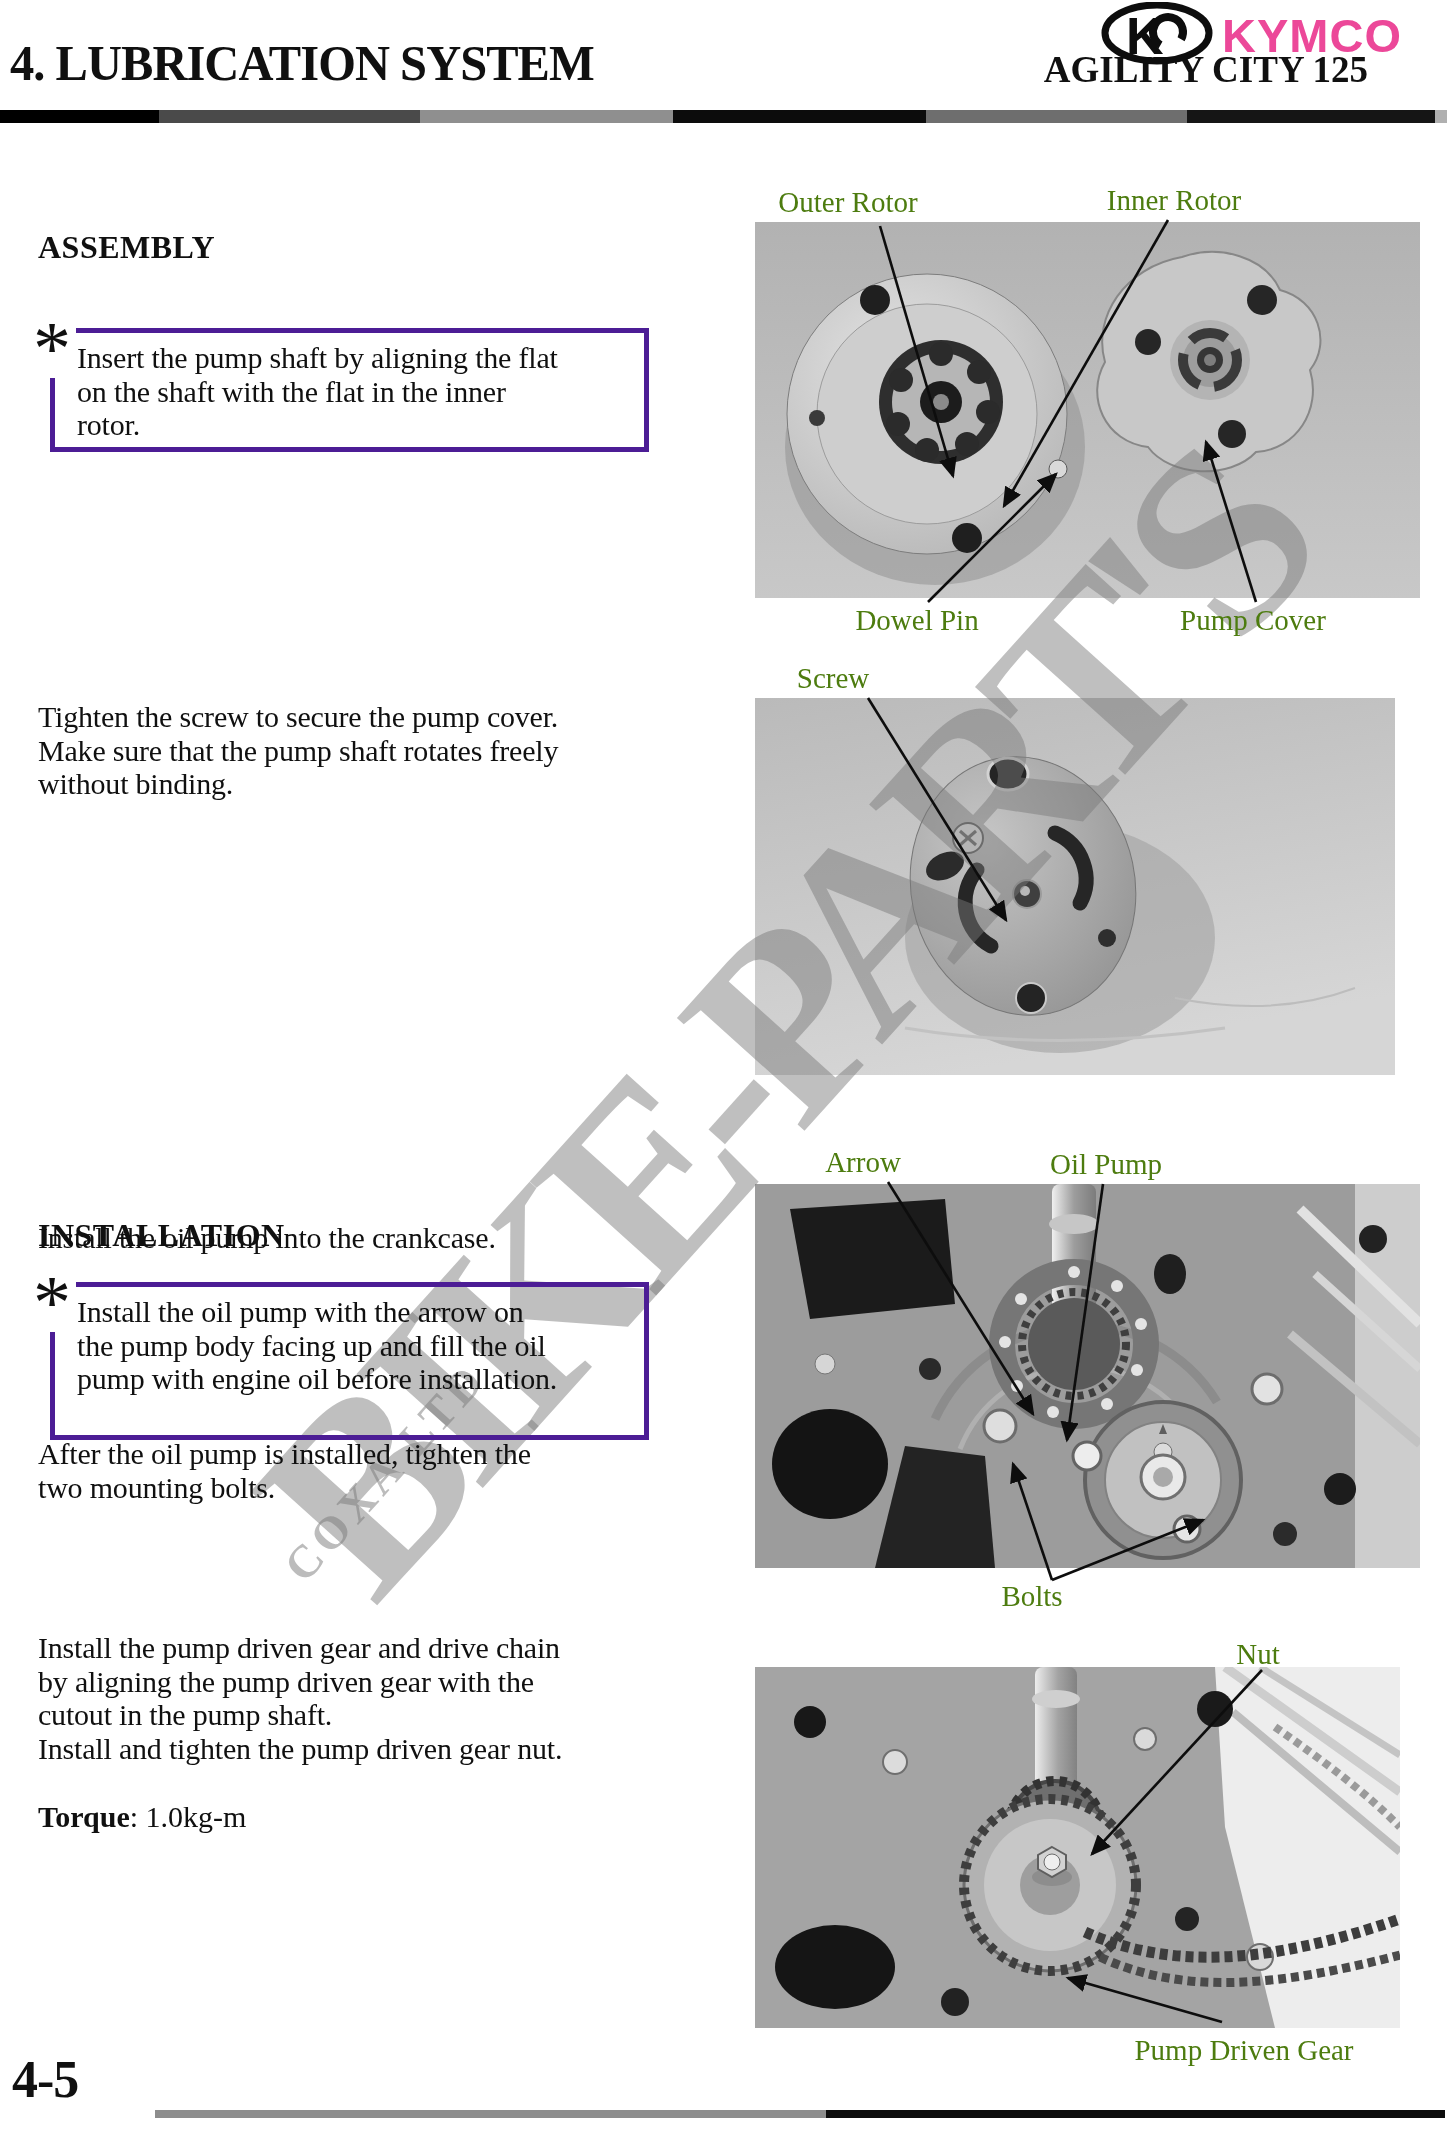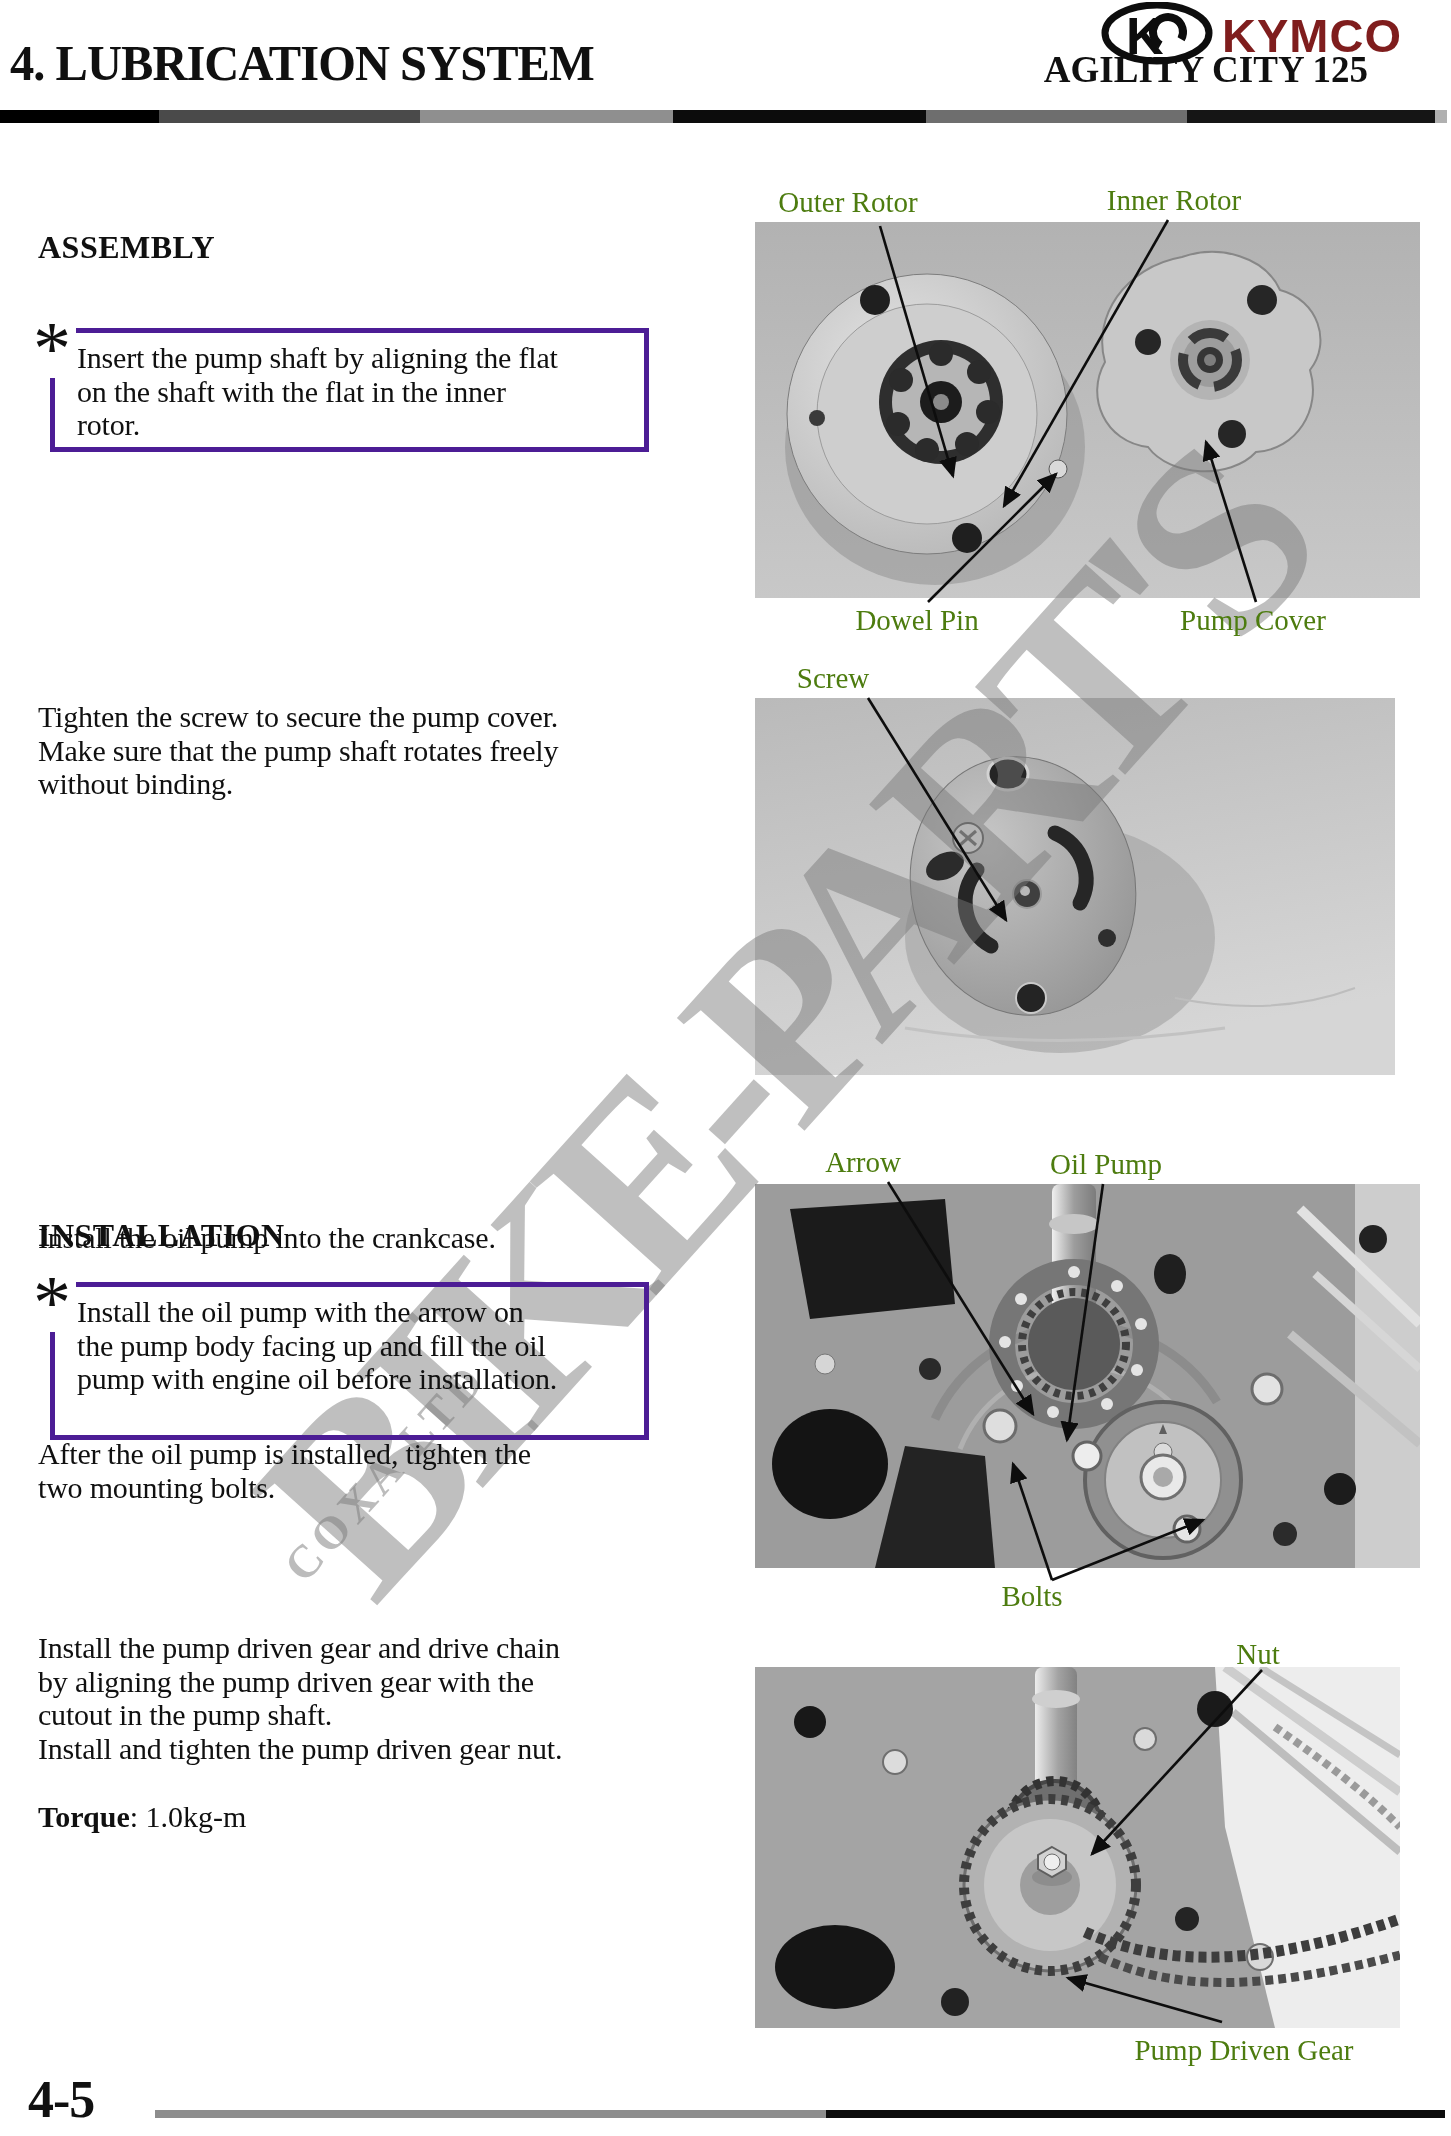--- a/index.html
+++ b/index.html
@@ -14,21 +14,21 @@
     font-size:50px;font-weight:bold;letter-spacing:-1px;
     transform:scaleX(0.97);transform-origin:left center;white-space:nowrap;z-index:3;
   }
   .model-name{
     position:absolute;right:83px;top:48px;
     font-size:37px;font-weight:bold;white-space:nowrap;z-index:3;
   }
   .brand{
     position:absolute;left:1222px;top:8px;
     font-family:"Liberation Sans",sans-serif;font-weight:800;
-    font-size:47px;letter-spacing:1px;color:#7f1d1d;z-index:3;
+    font-size:47px;letter-spacing:1px;color:#ec4899;z-index:3;
   }
   .logo-mark{position:absolute;left:1100px;top:2px;z-index:3;}
   .header-rule{
     position:absolute;left:0;top:110px;width:1447px;height:13px;z-index:3;
     background:linear-gradient(90deg,
       #000 0%, #000 11%,
       #4a4a4a 11%, #4a4a4a 29%,
       #8f8f8f 29%, #8f8f8f 46.5%,
       #0c0c0c 46.5%, #0c0c0c 64%,
       #6e6e6e 64%, #6e6e6e 82%,
@@ -66,22 +66,22 @@
     color:rgba(122,122,122,0.48);white-space:nowrap;pointer-events:none;
   }
   .wm-sub{
     position:absolute;left:385px;top:1472px;z-index:2;
     transform:translate(-50%,-50%) rotate(-48deg);
     font-size:46px;font-weight:bold;letter-spacing:5px;
     color:rgba(122,122,122,0.5);white-space:nowrap;pointer-events:none;
   }
   
   .page-number{
-    position:absolute;left:28px;top:2050px;z-index:3;
-    font-size:52px;font-weight:bold;letter-spacing:-1px;margin-top:20px;
+    position:absolute;left:12px;top:2050px;z-index:3;
+    font-size:52px;font-weight:bold;letter-spacing:-1px;
   }
   .footer-rule{
     position:absolute;left:155px;top:2110px;width:1290px;height:8px;z-index:3;
     background:linear-gradient(90deg,#8d8d8d 0%,#8d8d8d 52%,#0d0d0d 52%,#0d0d0d 100%);
   }
 </style>
 </head>
 <body>
 
 <div class="page">

